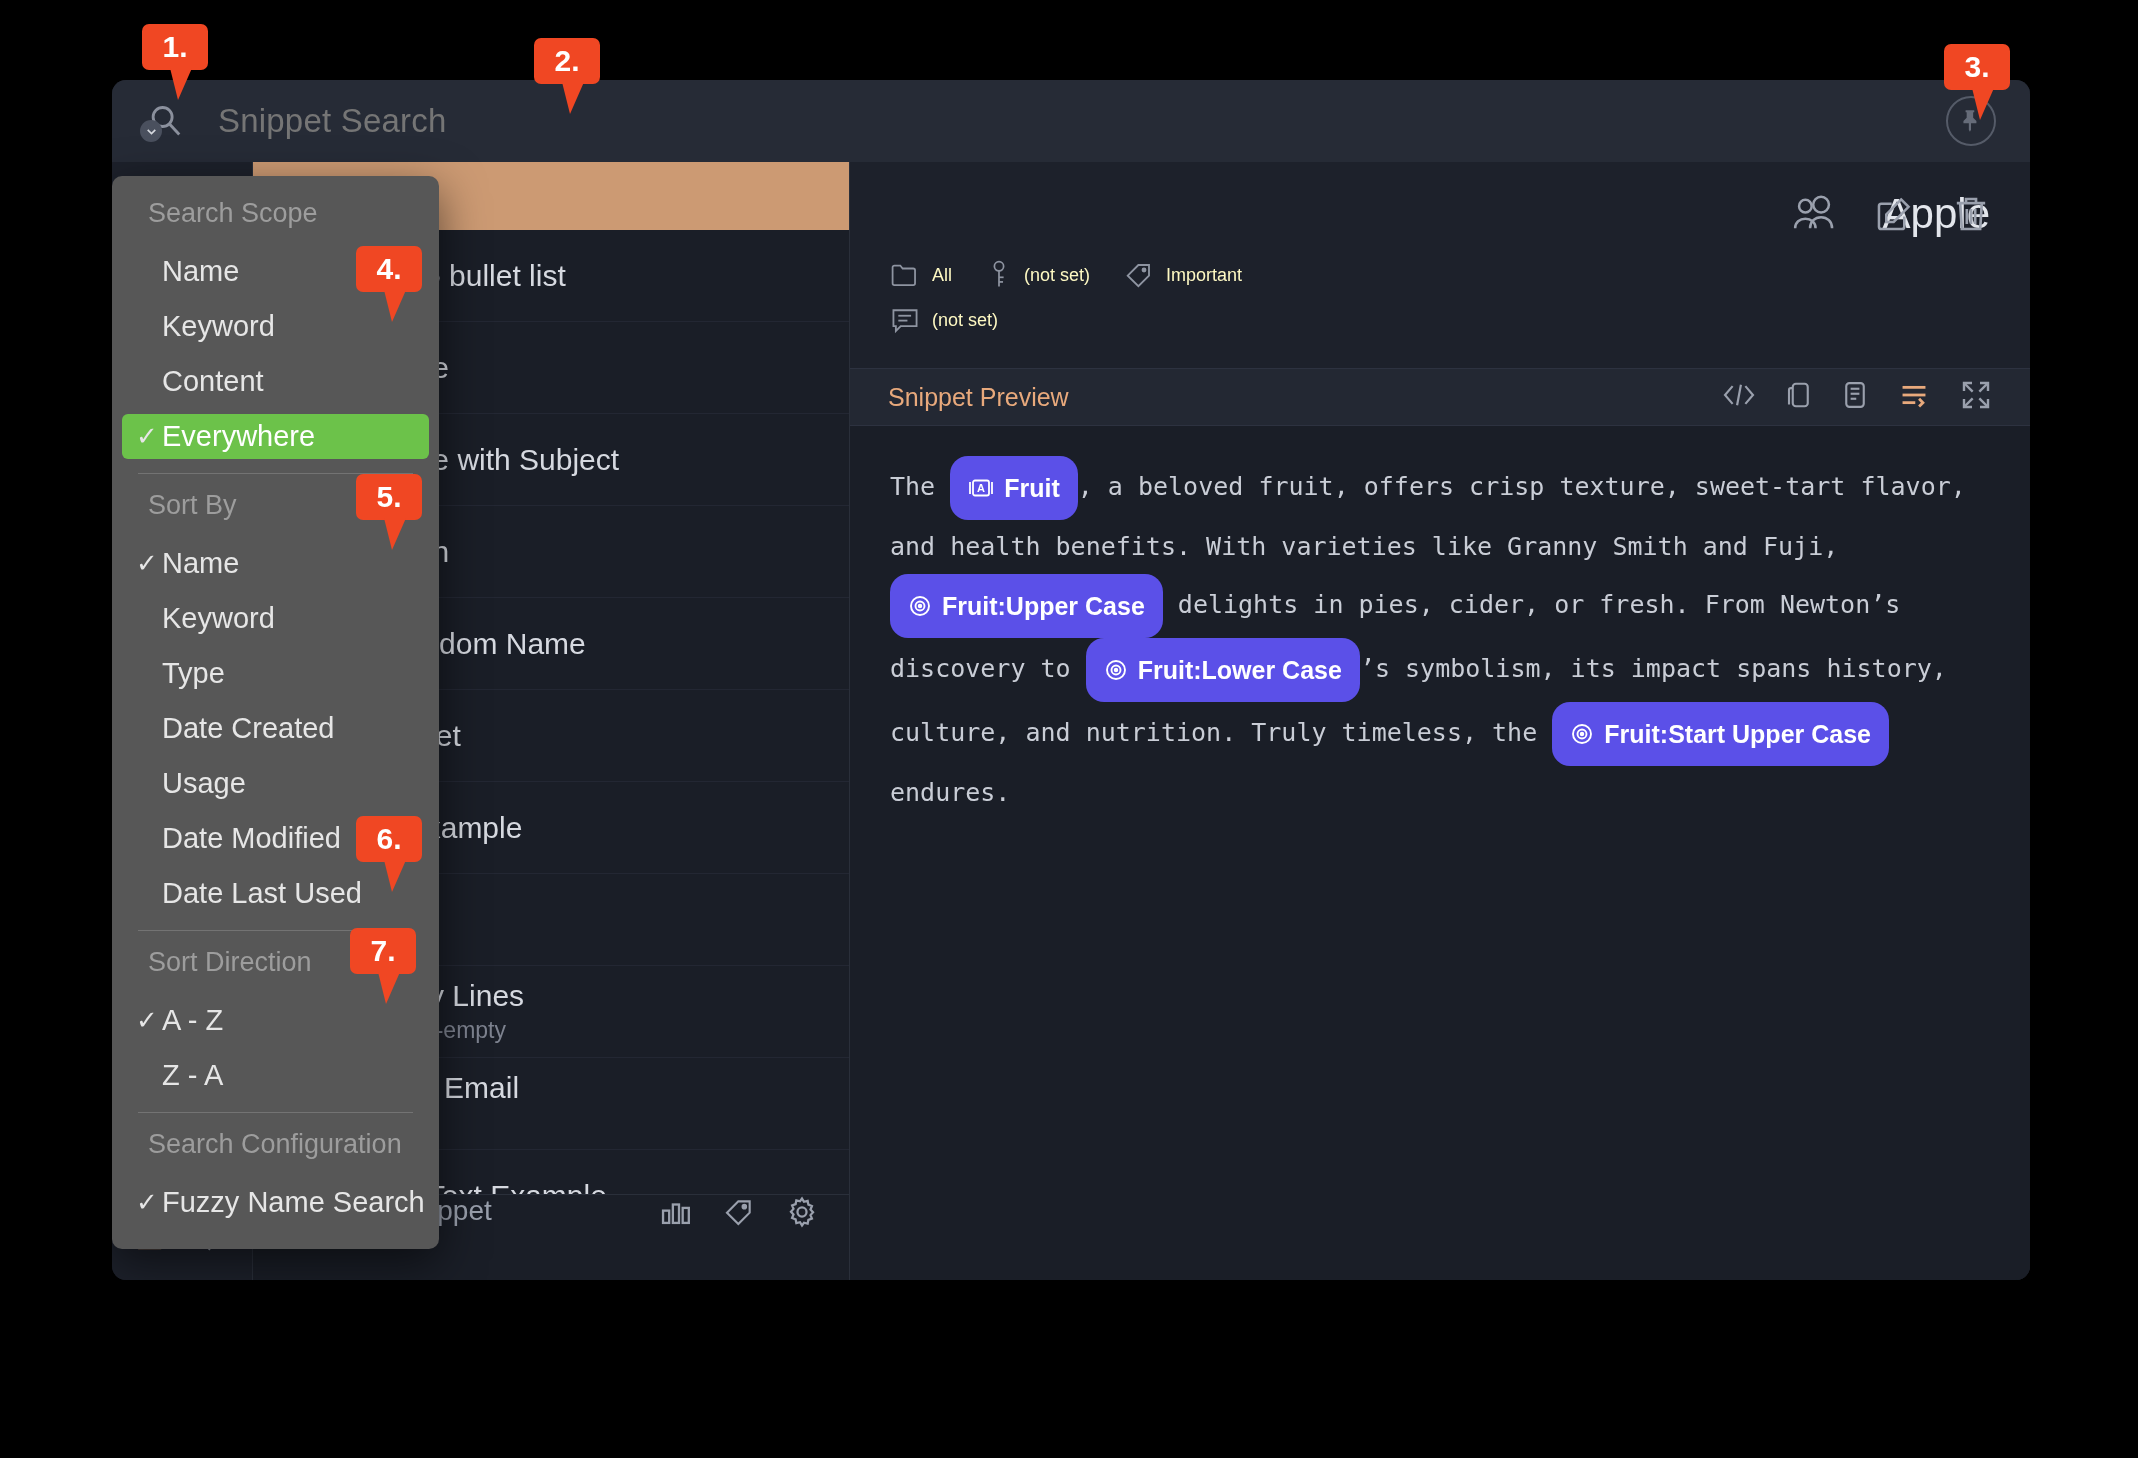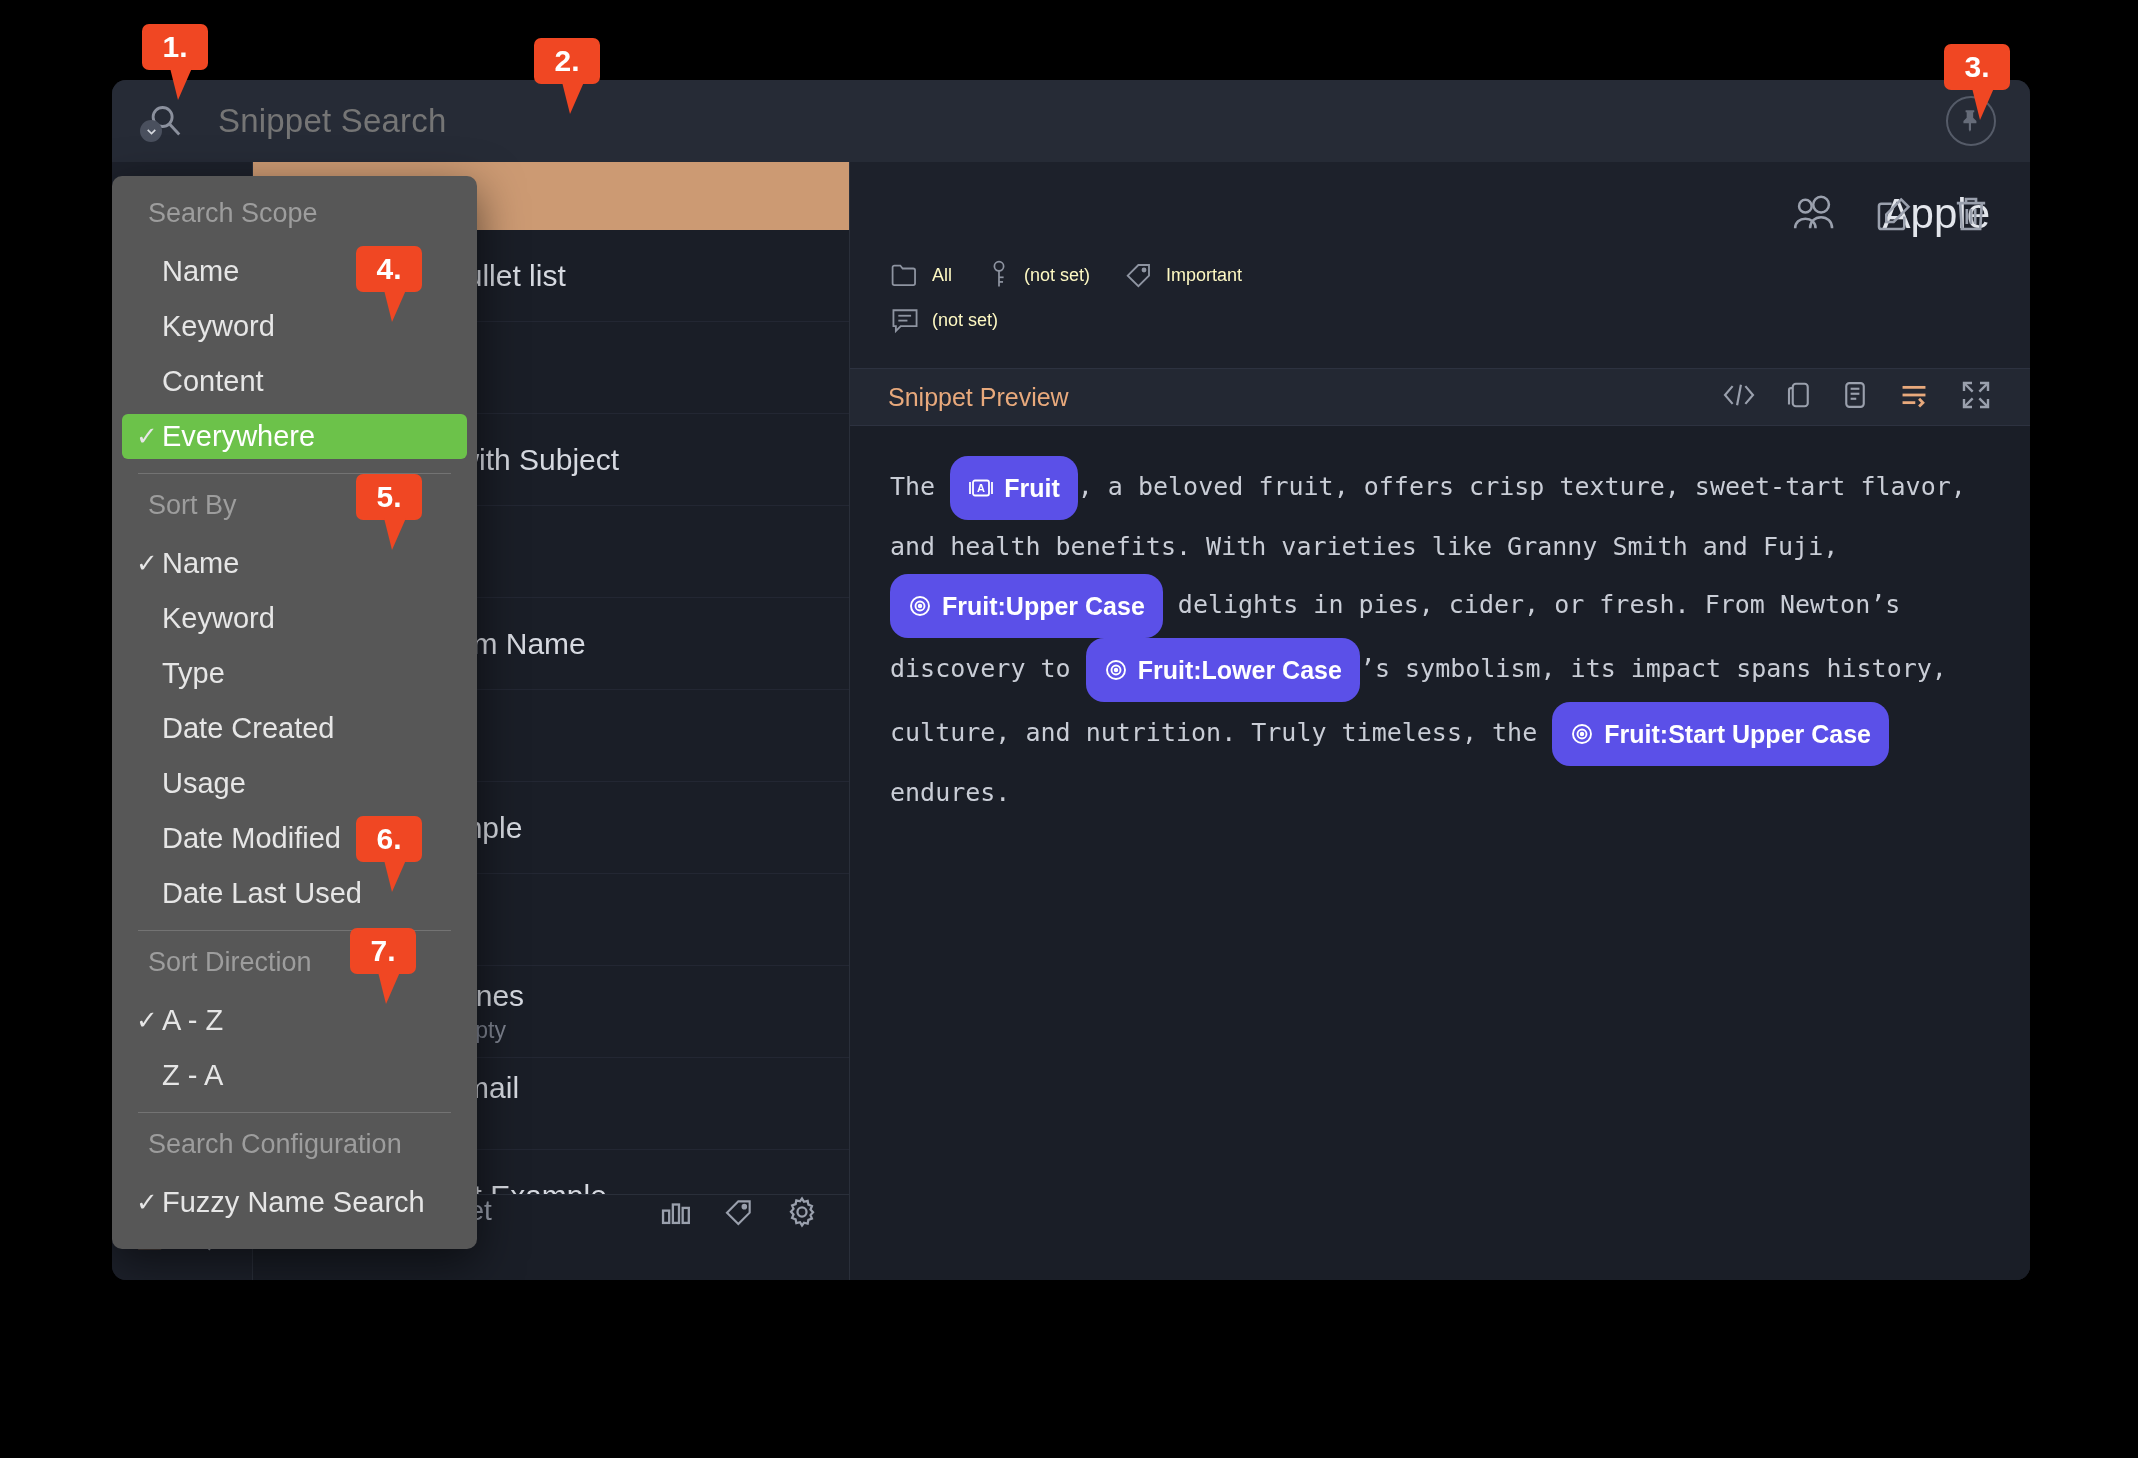--- a/index.html
+++ b/index.html
@@ -265,21 +265,21 @@
     font-size: 25px;
     vertical-align: middle;
     cursor: pointer;
   }
 
   
   .menu {
     position: absolute;
     left: 112px;
     top: 176px;
-    width: 365px;
+    width: 327px;
     background: #575757;
     border-radius: 10px;
     padding: 10px 0 14px 0;
     box-shadow: 0 14px 46px rgba(0,0,0,0.55);
     z-index: 50;
   }
   .menu-header {
     font-size: 27px;
     color: #9d9d9d;
     padding: 12px 0 10px 36px;

